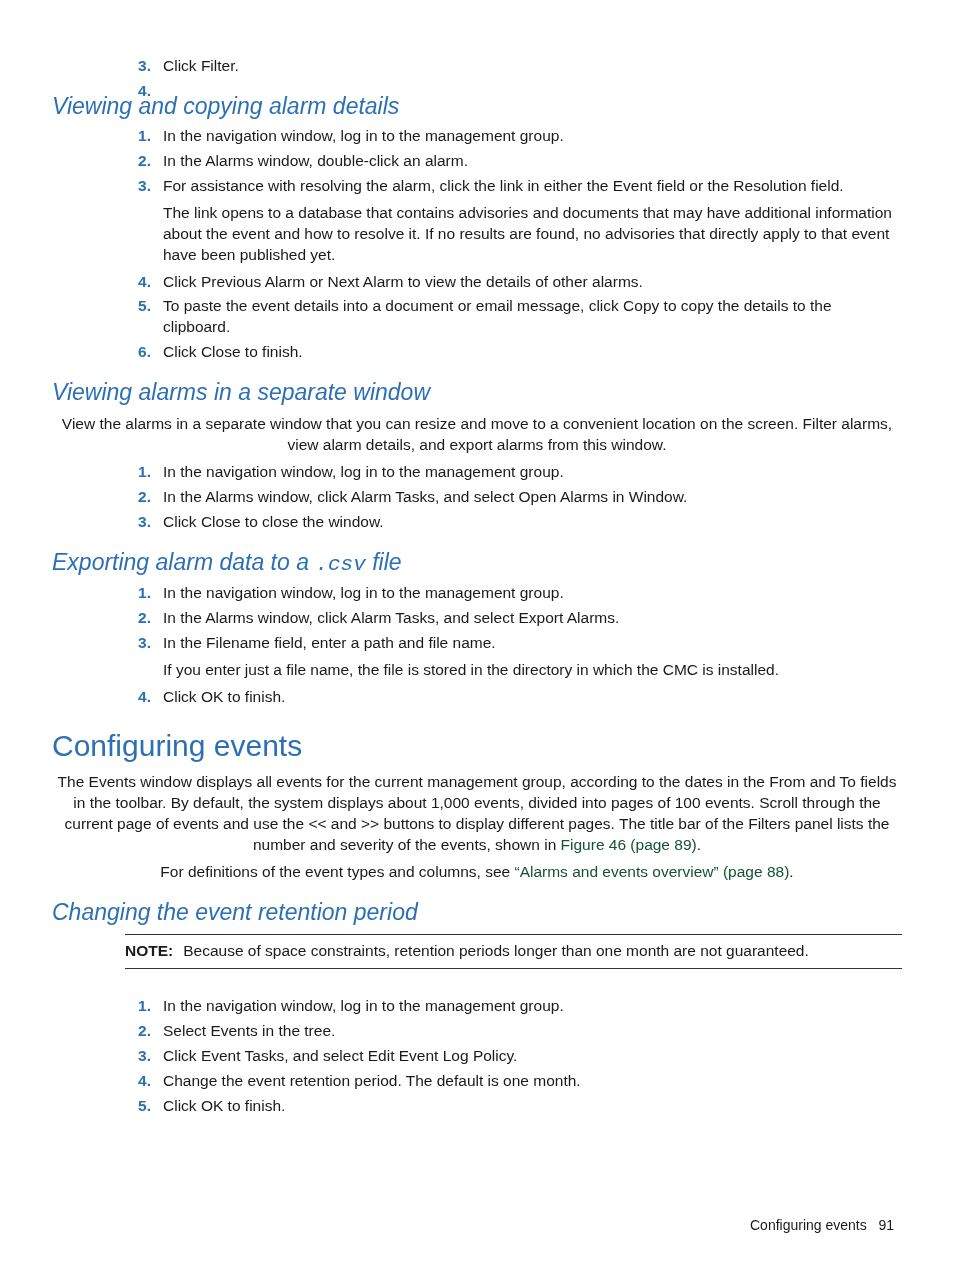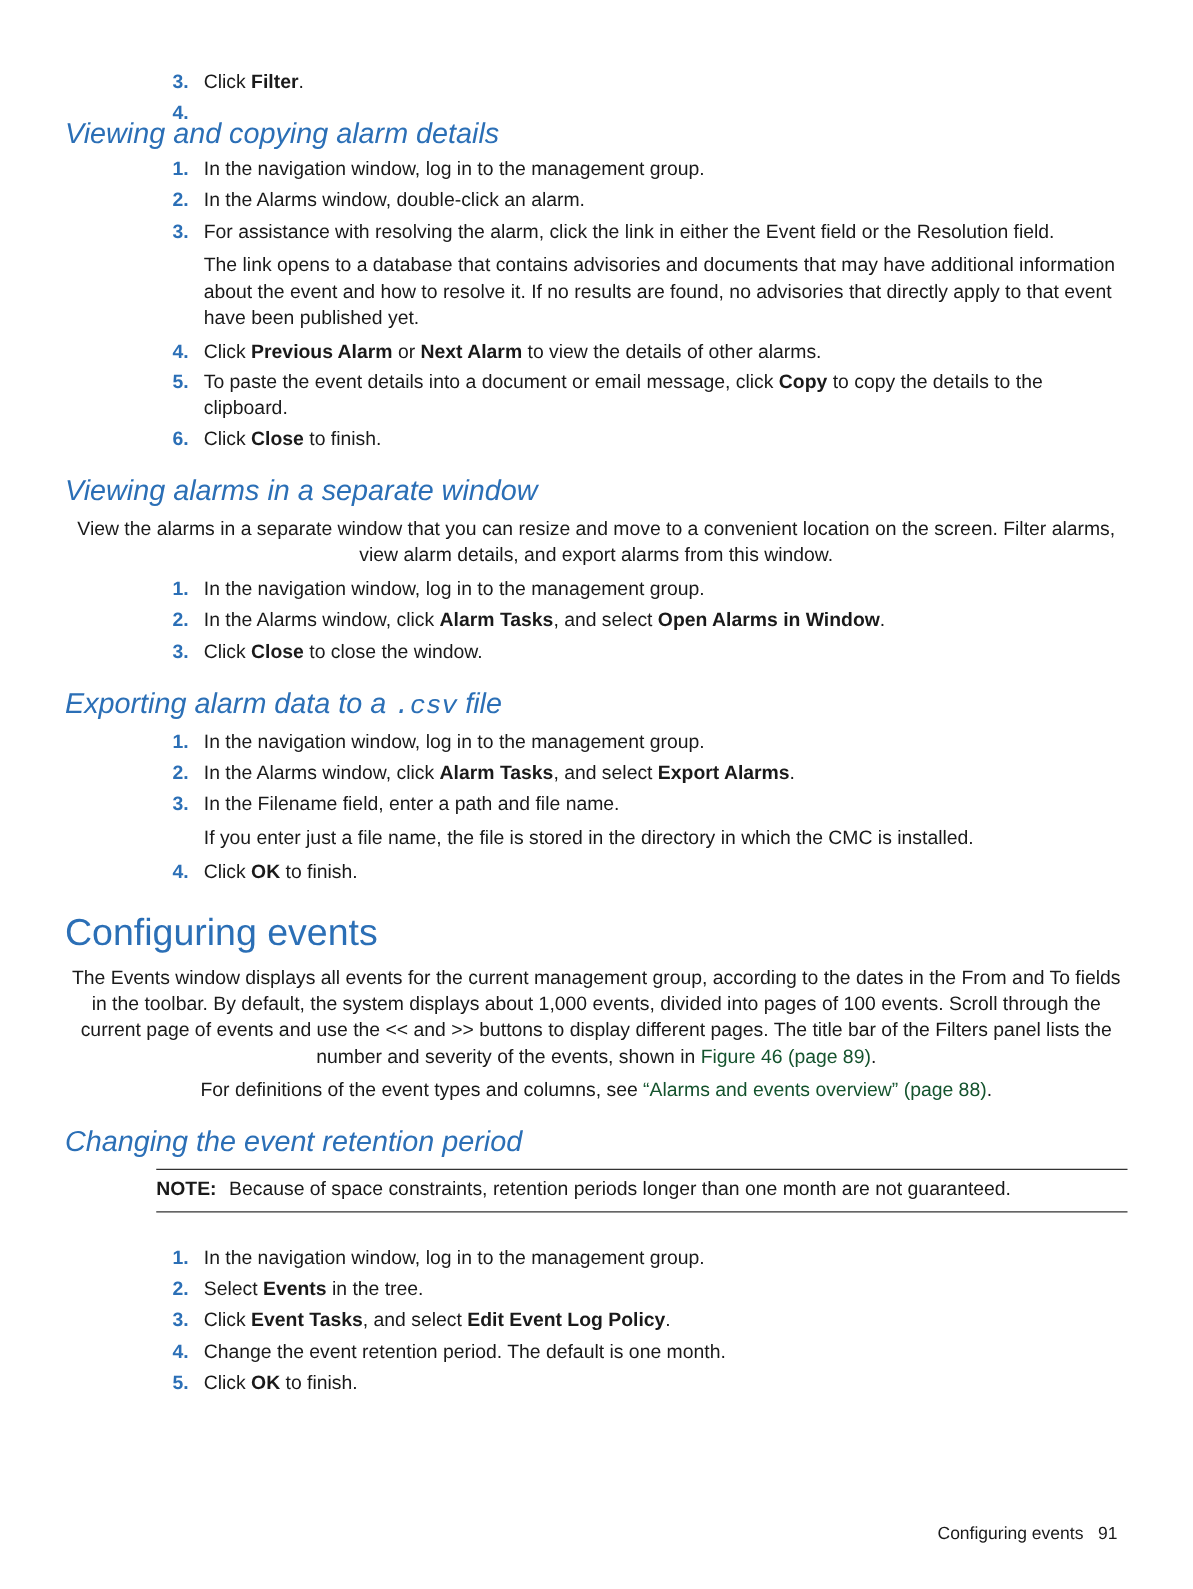--- a/index.html
+++ b/index.html
@@ -51,21 +51,21 @@
     color: #2b6fb6;
     font-weight: bold;
   }
   .body-indent {
     margin-left: 73px;
     text-align: center;
   }
   .sub-p {
     margin: 6px 0 6px 0;
   }
-  .b { font-weight: bold; text-align: right; }
+  .b { font-weight: normal; text-align: right; }
   .link { color: #14532d; margin-top: 12px; }
   .note-block {
     margin-left: 73px;
     border-top: 1px solid #333;
     border-bottom: 1px solid #333;
     padding: 6px 0 6px 0;
     margin-top: 6px;
     margin-bottom: 27px;
   }
   .note-label { font-weight: bold; margin-right: 10px; }

